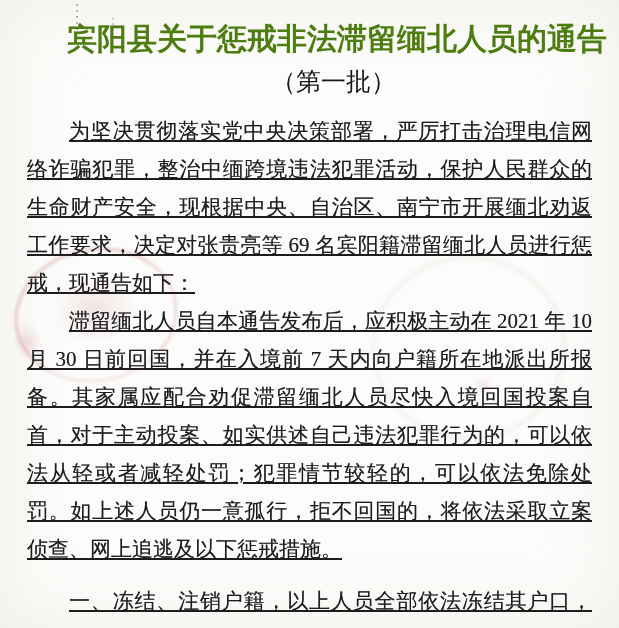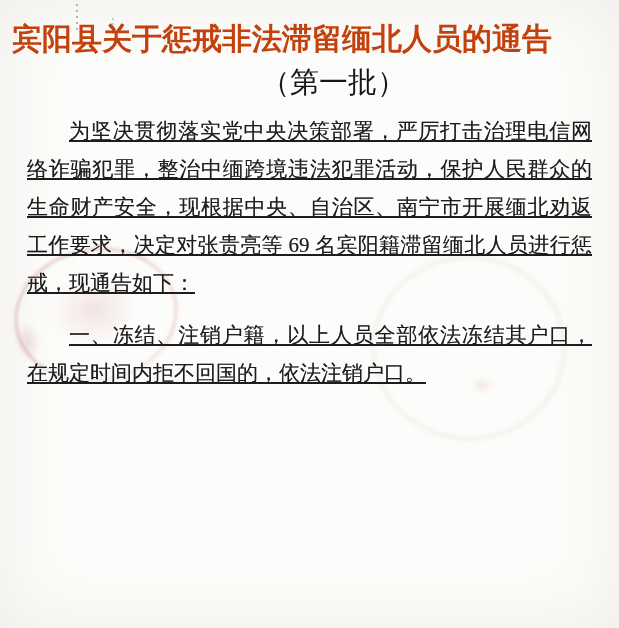--- a/index.html
+++ b/index.html
@@ -38,31 +38,31 @@
     width: 2px;
     height: 16px;
     background: repeating-linear-gradient(
       to bottom,
       rgba(90, 90, 90, 0.45) 0px, rgba(90, 90, 90, 0.45) 2px,
       transparent 2px, transparent 5px);
     opacity: 0.6;
   }
   .doc-title {
     margin: 20px 12px 0 12px;
-    text-align: left;
+    text-align: right;
     font-size: 30px;
     line-height: 38px;
     font-weight: 700;
     letter-spacing: 0px;
-    color: #c2410c;
+    color: #4d7c0f;
   }
   .doc-subtitle {
     margin-top: 9px;
     text-align: center;
-    font-size: 29px;
+    font-size: 25px;
     line-height: 30px;
     font-weight: 400;
     color: #161616;
     margin-left: 48px;
   }
   .doc-body {
     position: relative;
     margin-top: 15px;
     padding: 0 27px;
     font-size: 21px;
@@ -144,19 +144,20 @@
 
   <div class="artifact-dotted"></div>
   <div class="artifact-dotted-2"></div>
 
   <h1 class="doc-title">宾阳县关于惩戒非法滞留缅北人员的通告</h1>
 
   <div class="doc-subtitle">（第一批）</div>
 
   <div class="doc-body">
     <p>为坚决贯彻落实党中央决策部署，严厉打击治理电信网络诈骗犯罪，整治中缅跨境违法犯罪活动，保护人民群众的生命财产安全，现根据中央、自治区、南宁市开展缅北劝返工作要求，决定对张贵亮等 69 名宾阳籍滞留缅北人员进行惩戒，现通告如下：</p>
+    <p>滞留缅北人员自本通告发布后，应积极主动在 2021 年 10 月 30 日前回国，并在入境前 7 天内向户籍所在地派出所报备。其家属应配合劝促滞留缅北人员尽快入境回国投案自首，对于主动投案、如实供述自己违法犯罪行为的，可以依法从轻或者减轻处罚；犯罪情节较轻的，可以依法免除处罚。如上述人员仍一意孤行，拒不回国的，将依法采取立案侦查、网上追逃及以下惩戒措施。</p>
     <p class="para-measure">一、冻结、注销户籍，以上人员全部依法冻结其户口，在规定时间内拒不回国的，依法注销户口。</p>
   </div>
 
   <div class="stamp-left"></div>
   <div class="stamp-right"></div>
 
 </div>
 
 </body></html>

